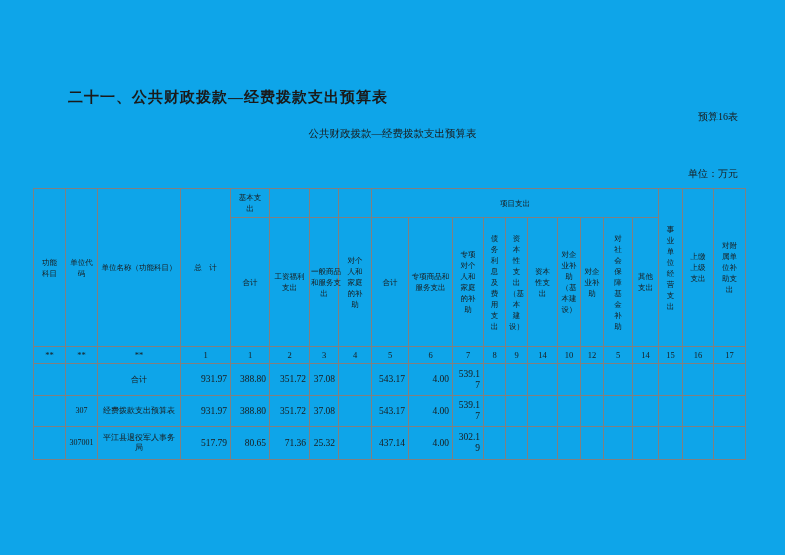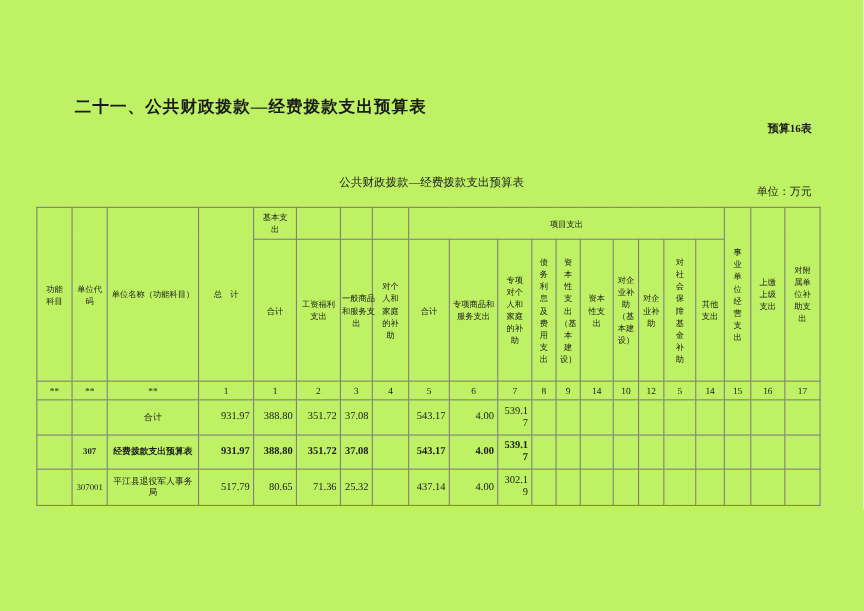--- a/index.html
+++ b/index.html
@@ -1,30 +1,30 @@
 <!DOCTYPE html>
 <html><head>
 <meta charset="utf-8">
 <style>
   html,body{margin:0;padding:0;background:#ffffff;}
-  #page{position:relative;width:785px;height:555px;background:#bef264;overflow:hidden;
+  #page{position:relative;width:785px;height:555px;background:#0ea5e9;overflow:hidden;
         font-family:"Liberation Serif","DejaVu Serif",serif;color:#1a1a1a;}
   .title{position:absolute;left:68px;top:88px;font-size:15px;font-weight:bold;letter-spacing:1px;white-space:nowrap;}
-  .table-no{position:absolute;right:47px;top:110px;font-size:10px;white-space:nowrap;font-weight:bold;}
-  .subtitle{position:absolute;left:0;right:0;top:127px;text-align:center;font-size:10.5px;white-space:nowrap;margin-top:32px;}
+  .table-no{position:absolute;right:47px;top:110px;font-size:10px;white-space:nowrap;}
+  .subtitle{position:absolute;left:0;right:0;top:127px;text-align:center;font-size:10.5px;white-space:nowrap;}
   .unit-note{position:absolute;right:47px;top:167px;font-size:10px;white-space:nowrap;}
 
   table.budget{position:absolute;left:33px;top:188px;width:712px;border-collapse:collapse;table-layout:fixed;}
   table.budget td{border:1px solid #808080;vertical-align:middle;overflow:visible;
                   font-family:"Liberation Serif","DejaVu Serif",serif;}
   tr.group-row{height:29px;}
   tr.head-row{height:129px;}
   tr.num-row{height:17px;}
   tr.row-0{height:32px;}
-  tr.row-1{height:31px;font-weight:bold;}
+  tr.row-1{height:31px;}
   tr.row-2{height:33px;}
   td.hc{font-size:7.5px;line-height:11px;text-align:center;white-space:pre;padding:0 1px;}
   td.cnum{font-size:8.5px;text-align:center;padding:0;line-height:10px;}
   td.txt{font-size:8px;text-align:center;padding:0 2px;line-height:10px;word-break:break-all;}
   td.num{font-size:9.5px;text-align:right;padding:0 3px 0 2px;line-height:11px;word-break:break-all;}
 </style>
 </head>
 <body>
 
 <div id="page">

